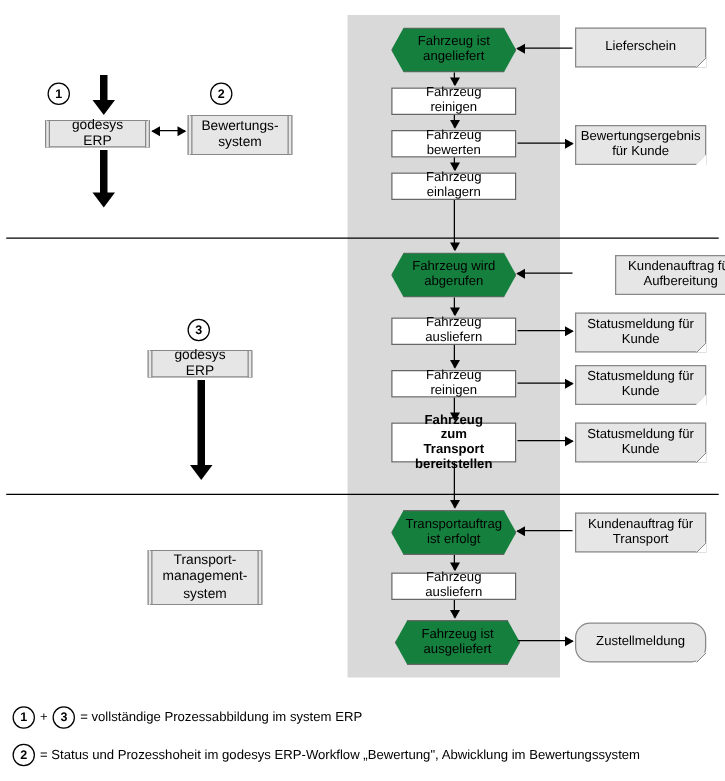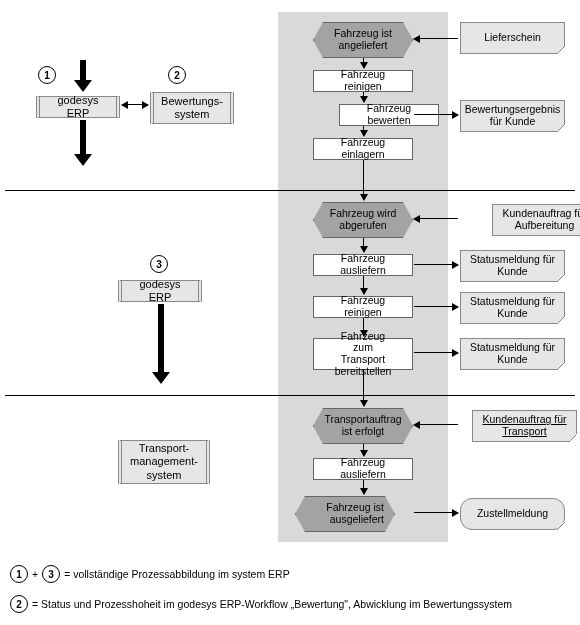--- a/index.html
+++ b/index.html
@@ -54,21 +54,21 @@
     text-align: center;
     line-height: 1.2;
     display: flex;
     align-items: center;
     justify-content: center;
   }
   .hex {
     position: absolute;
     width: 100px;
     height: 36px;
-    background: #a3a3a3;
+    background: #15803d;
     border: 1px solid #666;
     clip-path: polygon(10% 0, 90% 0, 100% 50%, 90% 100%, 10% 100%, 0 50%);
     display: flex;
     align-items: center;
     justify-content: center;
     text-align: center;
     font-size: 10.5px;
     line-height: 1.1;
     padding: 0 10px;
   }
@@ -79,21 +79,21 @@
     background: #fff;
     border: 1px solid #666;
     display: flex;
     align-items: center;
     justify-content: center;
     text-align: center;
     font-size: 10.5px;
     line-height: 1.1;
     padding: 0 21px;
   }
-  .rect.tall { height: 32px; }
+  .rect.tall { height: 32px; font-weight: bold; }
   .note {
     position: absolute;
     width: 105px;
     height: 32px;
     background: #e6e6e6;
     border: 1px solid #888;
     display: flex;
     align-items: center;
     justify-content: center;
     text-align: center;
@@ -209,21 +209,21 @@
 system</span></div>
 
   <div class="hex" style="left:313px; top:22px;">
       <span>Fahrzeug ist angeliefert</span>
     </div>
   <div class="varrow" style="left:363px; top:58px; height:10px;"></div>
   <div class="rect" style="left:313px; top:70px;">
       <span>Fahrzeug reinigen</span>
     </div>
   <div class="varrow" style="left:363px; top:92px; height:10px;"></div>
-  <div class="rect" style="left:313px; top:104px;margin-left:26px;">
+  <div class="rect" style="left:313px; top:104px;">
       <span>Fahrzeug bewerten</span>
     </div>
   <div class="varrow" style="left:363px; top:126px; height:10px;"></div>
   <div class="rect" style="left:313px; top:138px;">
       <span>Fahrzeug einlagern</span>
     </div>
   <div class="varrow" style="left:363px; top:160px; height:40px;"></div>
 
   <div class="hex" style="left:313px; top:202px;">
       <span>Fahrzeug wird abgerufen</span>
@@ -243,21 +243,21 @@
   <div class="varrow" style="left:363px; top:370px; height:36px;"></div>
 
   <div class="hex" style="left:313px; top:408px;">
       <span>Transportauftrag ist erfolgt</span>
     </div>
   <div class="varrow" style="left:363px; top:444px; height:12px;"></div>
   <div class="rect" style="left:313px; top:458px;">
       <span>Fahrzeug ausliefern</span>
     </div>
   <div class="varrow" style="left:363px; top:480px; height:14px;"></div>
-  <div class="hex" style="left:295px; top:496px;text-align:right;">
+  <div class="hex" style="left:316px; top:496px;">
       <span>Fahrzeug ist ausgeliefert</span>
     </div>
 
   <div class="note" style="left:460px; top:22px;">
       <span>Lieferschein</span>
     </div>
   <div class="harrow l" style="left:414px; top:38px; width:44px;"></div>
 
   <div class="note" style="left:460px; top:100px;">
       <span>Bewertungsergebnis für Kunde</span>
@@ -277,21 +277,21 @@
   <div class="note" style="left:460px; top:292px;">
       <span>Statusmeldung für Kunde</span>
     </div>
   <div class="harrow r" style="left:414px; top:306px; width:44px;"></div>
 
   <div class="note" style="left:460px; top:338px;">
       <span>Statusmeldung für Kunde</span>
     </div>
   <div class="harrow r" style="left:414px; top:352px; width:44px;"></div>
 
-  <div class="note" style="left:472px; top:410px;text-decoration:underline;">
+  <div class="note" style="left:460px; top:410px;">
       <span>Kundenauftrag für Transport</span>
     </div>
   <div class="harrow l" style="left:414px; top:424px; width:44px;"></div>
 
   <div class="note" style="left:460px; top:498px;border-radius:12px;">
       <span>Zustellmeldung</span>
     </div>
   <div class="harrow r" style="left:414px; top:512px; width:44px;"></div>
 
   <div class="legend" style="left:10px; top:565px;">

